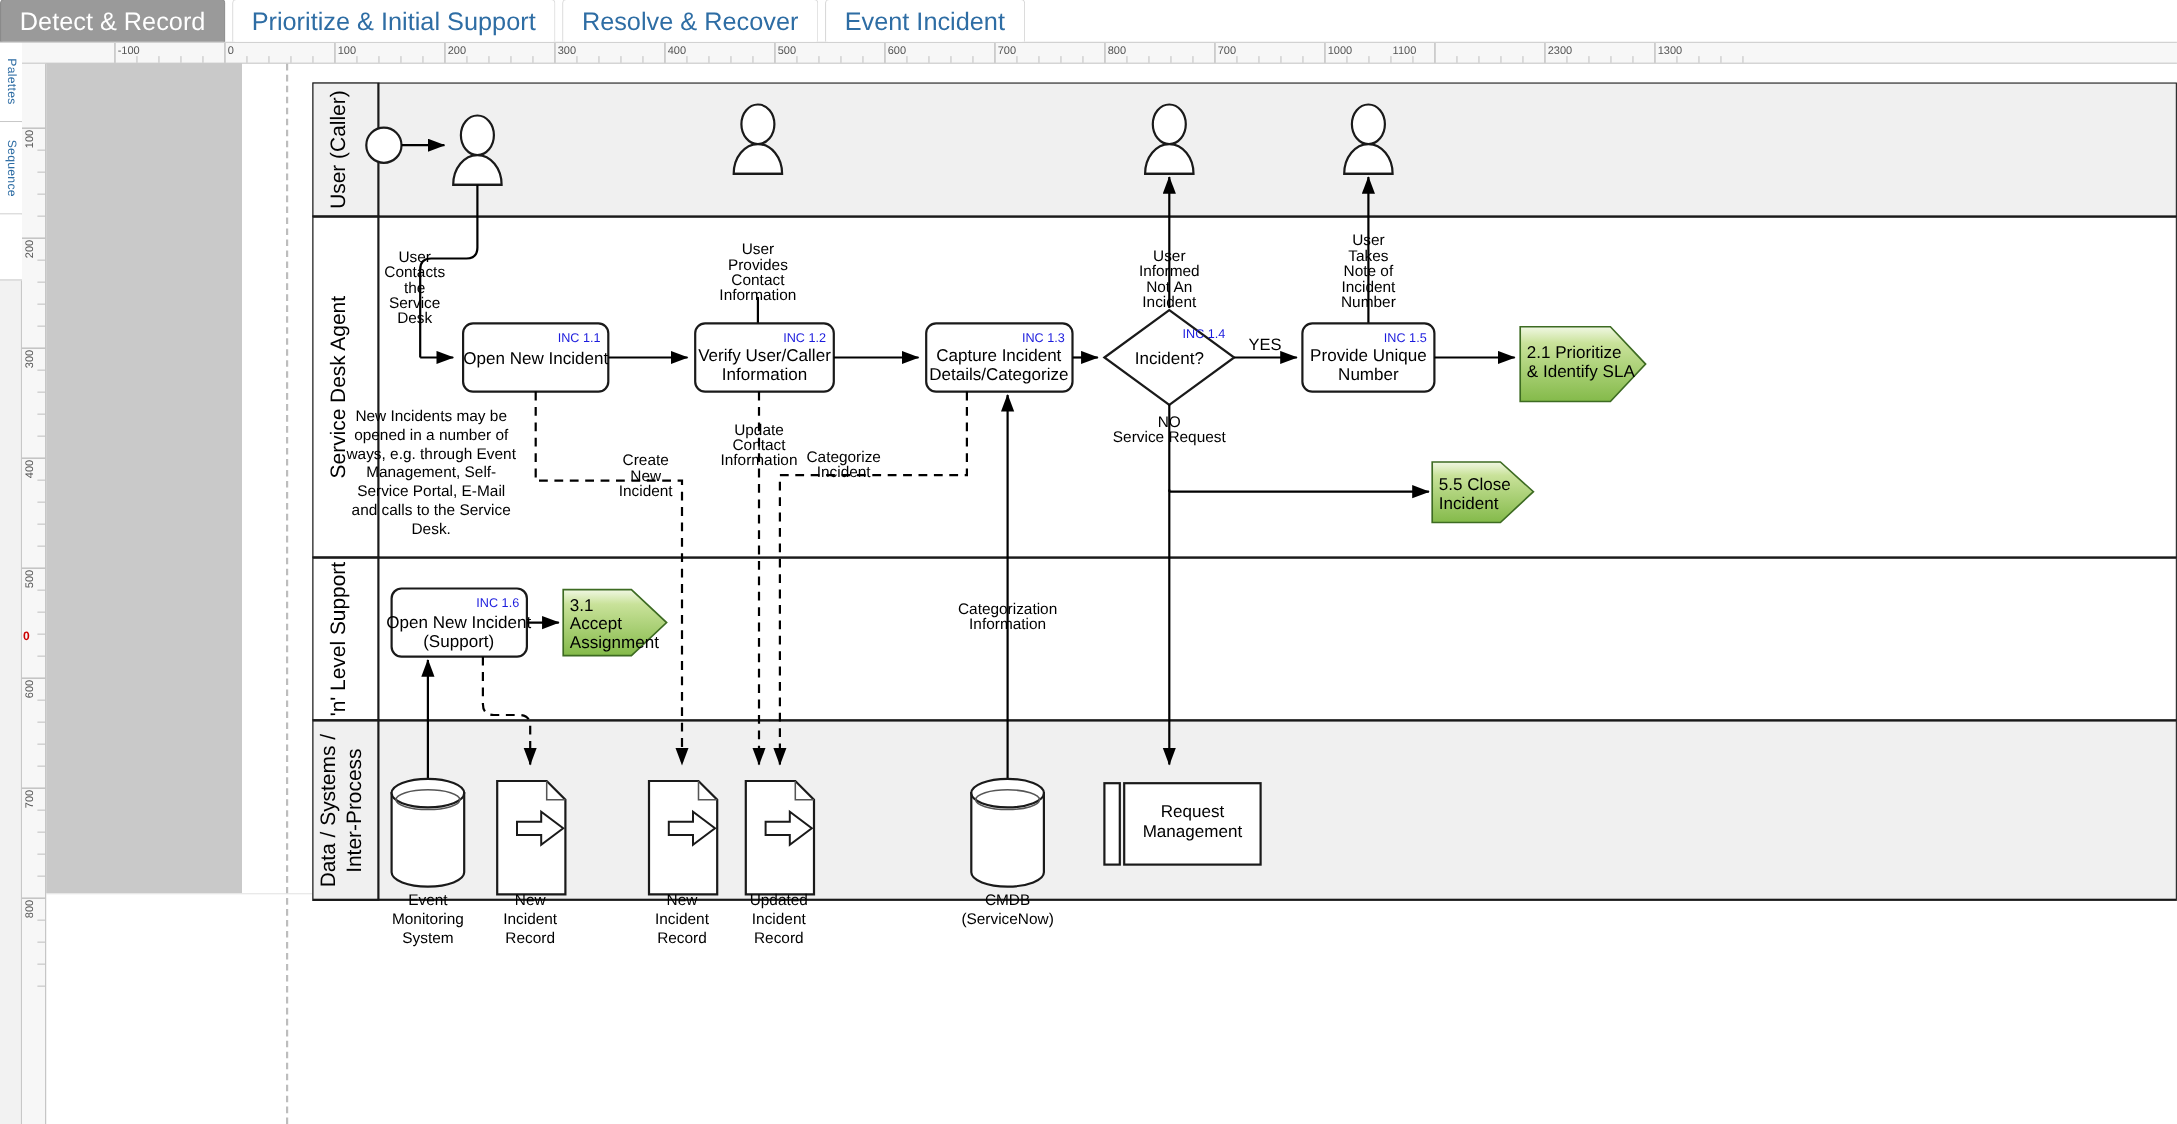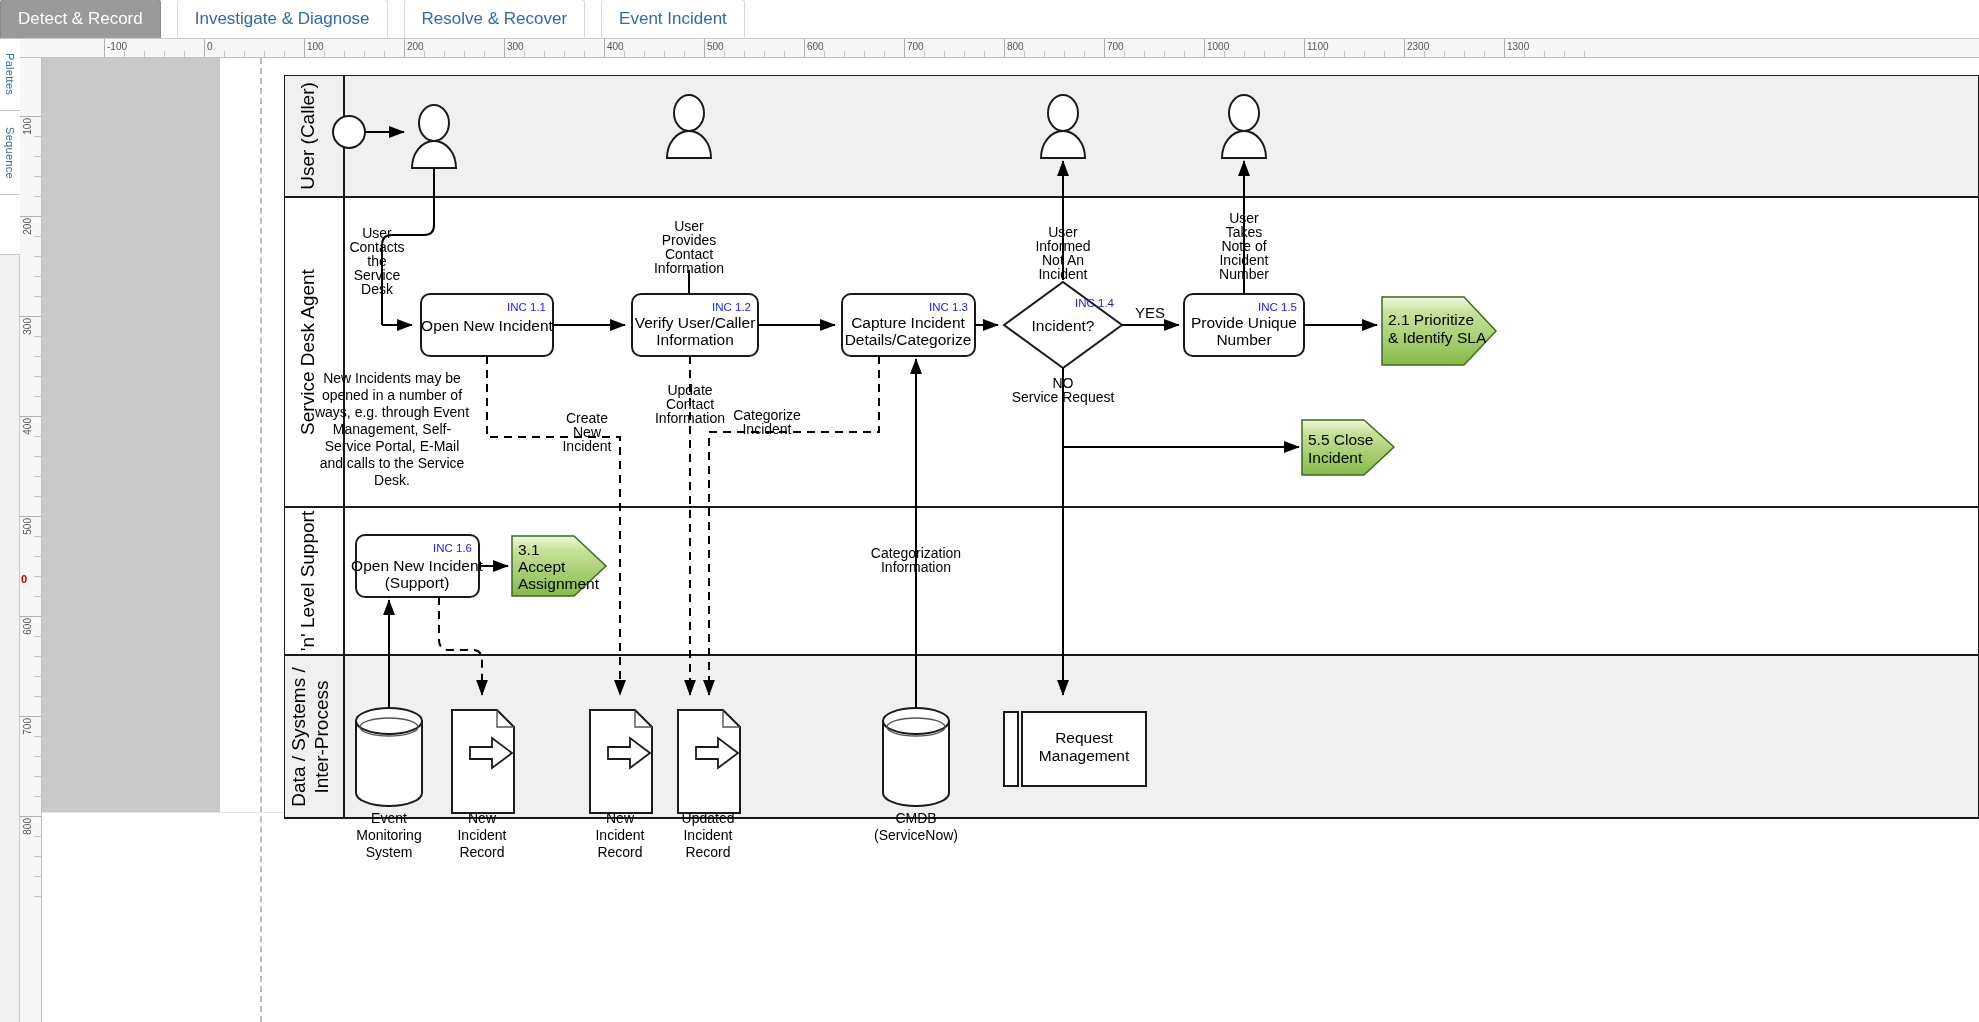--- a/index.html
+++ b/index.html
@@ -15,27 +15,27 @@
   #tabbar {
     position: absolute; left: 0; top: 0; width: 1979px; height: 39px;
     background: #ffffff;
     border-bottom: 1px solid #c8c8c8;
     display: flex; align-items: flex-end;
   }
   .tab {
     height: 39px;
     padding: 0 17px;
     display: flex; align-items: center; 
-    font-size: 17px;
+    font-size: 23px;
     color: #2e6da4;
     background: #ffffff;
     border: 1px solid #d9d9d9;
     border-bottom: none;
     border-radius: 4px 4px 0 0;
-    margin-right: 16px;
+    margin-right: 6px;
     white-space: nowrap;
     cursor: pointer;
   }
   .tab.active {
     background: #9a9a9a;
     color: #ffffff;
     border-color: #8a8a8a;
   }
 
   
@@ -130,21 +130,21 @@
   .yesno     { font-size: 15px; }
 </style>
 </head>
 <body>
 
 <div id="tabbar">
   <div class="tab active">
     <span>Detect &amp; Record</span>
   </div>
   <div class="tab">
-    <span>Investigate &amp; Diagnose</span>
+    <span>Prioritize &amp; Initial Support</span>
   </div>
   <div class="tab">
     <span>Resolve &amp; Recover</span>
   </div>
   <div class="tab">
     <span>Event Incident</span>
   </div>
 </div>
 
 <div id="leftrail">
@@ -224,21 +224,21 @@
     <div class="minor" style="left: 1124px;"></div>
     <div class="minor" style="left: 1144px;"></div>
     <div class="minor" style="left: 1164px;"></div>
     <div class="tick" style="left: 1184px;"></div>
     <div class="tlabel" style="left: 1184px;">1000</div>
     <div class="minor" style="left: 1204px;"></div>
     <div class="minor" style="left: 1224px;"></div>
     <div class="minor" style="left: 1244px;"></div>
     <div class="minor" style="left: 1264px;"></div>
     <div class="tick" style="left: 1284px;"></div>
-    <div class="tlabel" style="left: 1284px;">1100</div>
+    <div class="tlabel" style="left: 1243px;">1100</div>
     <div class="minor" style="left: 1304px;"></div>
     <div class="minor" style="left: 1324px;"></div>
     <div class="minor" style="left: 1344px;"></div>
     <div class="minor" style="left: 1364px;"></div>
     <div class="tick" style="left: 1384px;"></div>
     <div class="tlabel" style="left: 1384px;">2300</div>
     <div class="minor" style="left: 1404px;"></div>
     <div class="minor" style="left: 1424px;"></div>
     <div class="minor" style="left: 1444px;"></div>
     <div class="minor" style="left: 1464px;"></div>

